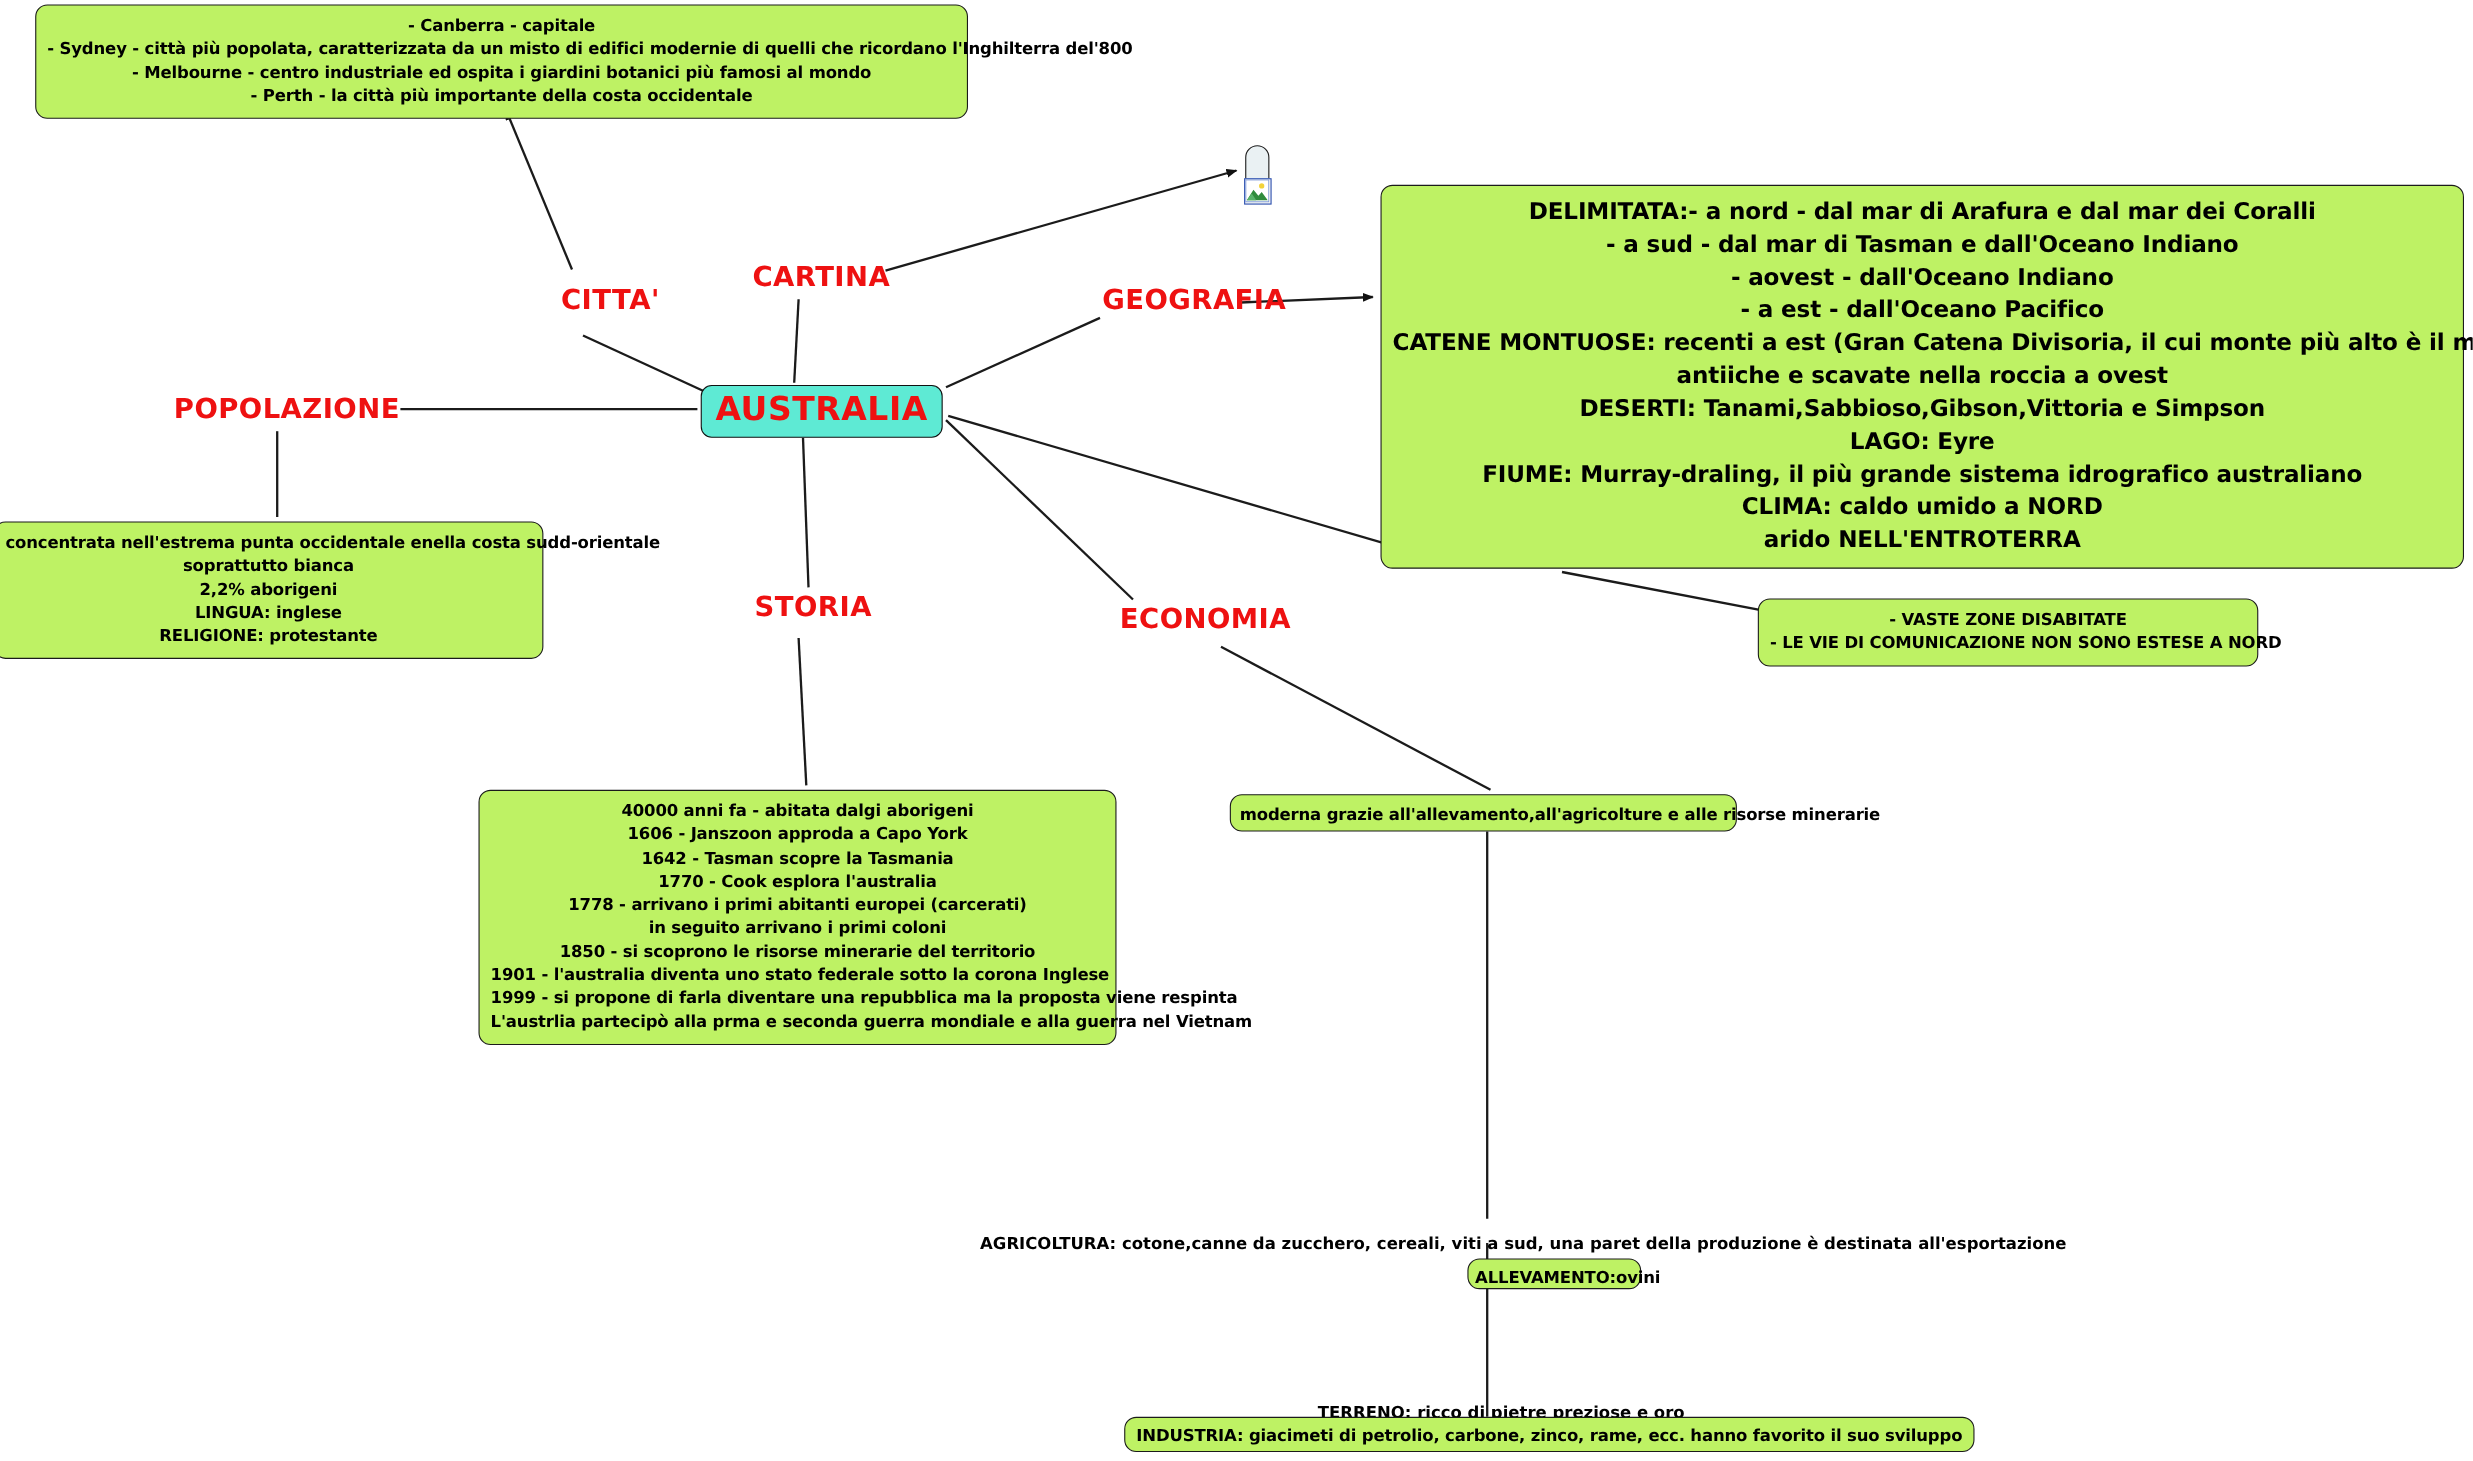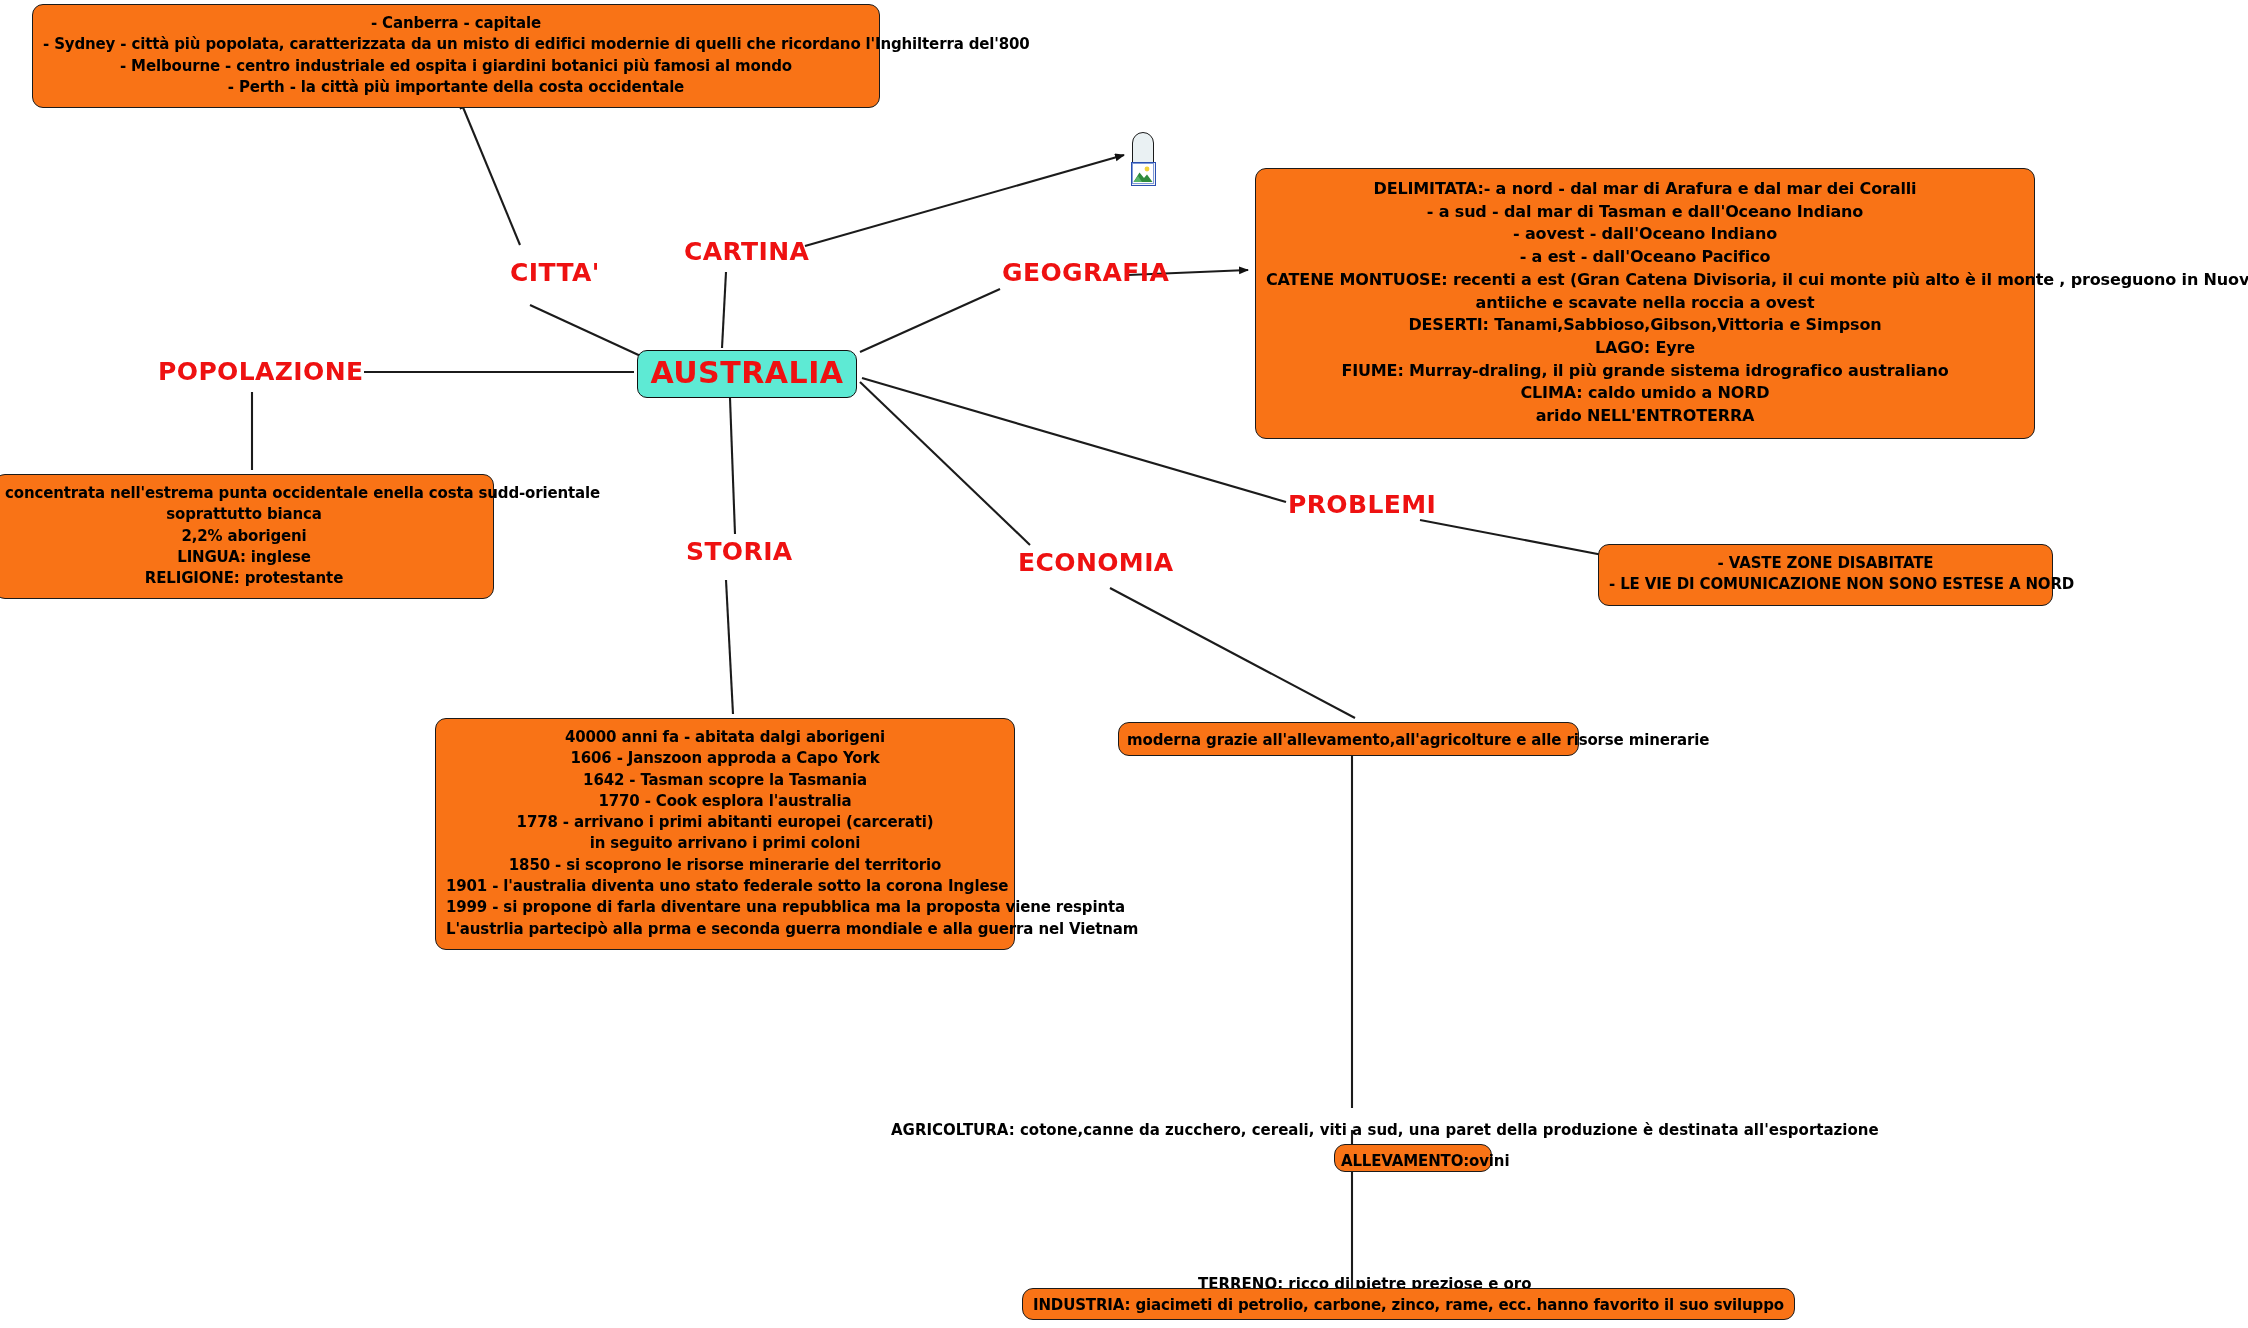--- a/index.html
+++ b/index.html
@@ -24,21 +24,21 @@
     top: 0;
     width: 2248px;
     height: 1328px;
     pointer-events: none;
   }
 
   
   .node {
     position: absolute;
     box-sizing: border-box;
-    background: #f97316;
+    background: #bef264;
     border: 1.6px solid #1b1b1b;
     border-radius: 11px;
     color: #000000;
     font-family: "DejaVu Sans", sans-serif;
     font-weight: 700;
     text-align: center;
     line-height: 1.42;
     letter-spacing: -0.15px;
     white-space: nowrap;
   }
@@ -84,22 +84,22 @@
     letter-spacing: 0.5px;
     white-space: nowrap;
   }
 
   
   #node-citta {
     left: 32px; top: 4px; width: 848px; padding: 8px 10px 9px 10px;
     font-size: 15px;
   }
   #node-geografia {
-    left: 1255px; top: 168px; width: 780px; padding: 9px 10px 10px 10px;
-    font-size: 16px;
+    left: 1255px; top: 168px; width: 985px; padding: 9px 10px 10px 10px;
+    font-size: 21px;
   }
   #node-popolazione {
     left: -6px; top: 474px; width: 500px; padding: 8px 10px 9px 10px;
     font-size: 15px;
   }
   #node-storia {
     left: 435px; top: 718px; width: 580px; padding: 8px 10px 9px 10px;
     font-size: 15px;
   }
   #node-problemi {

